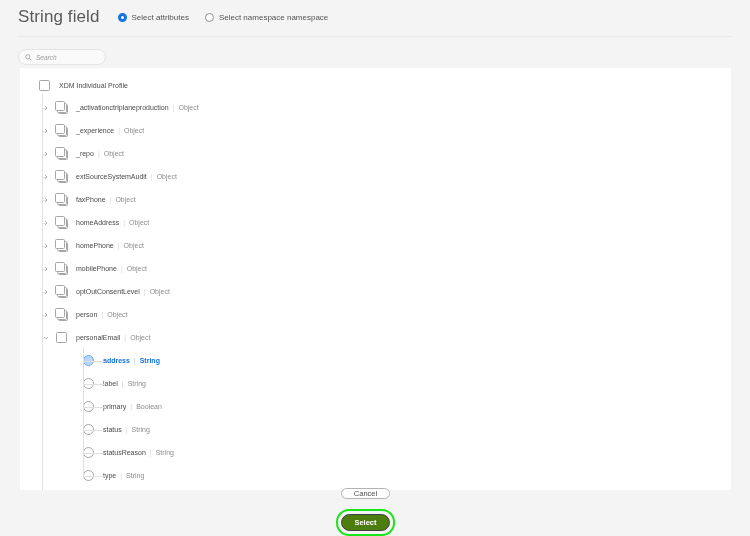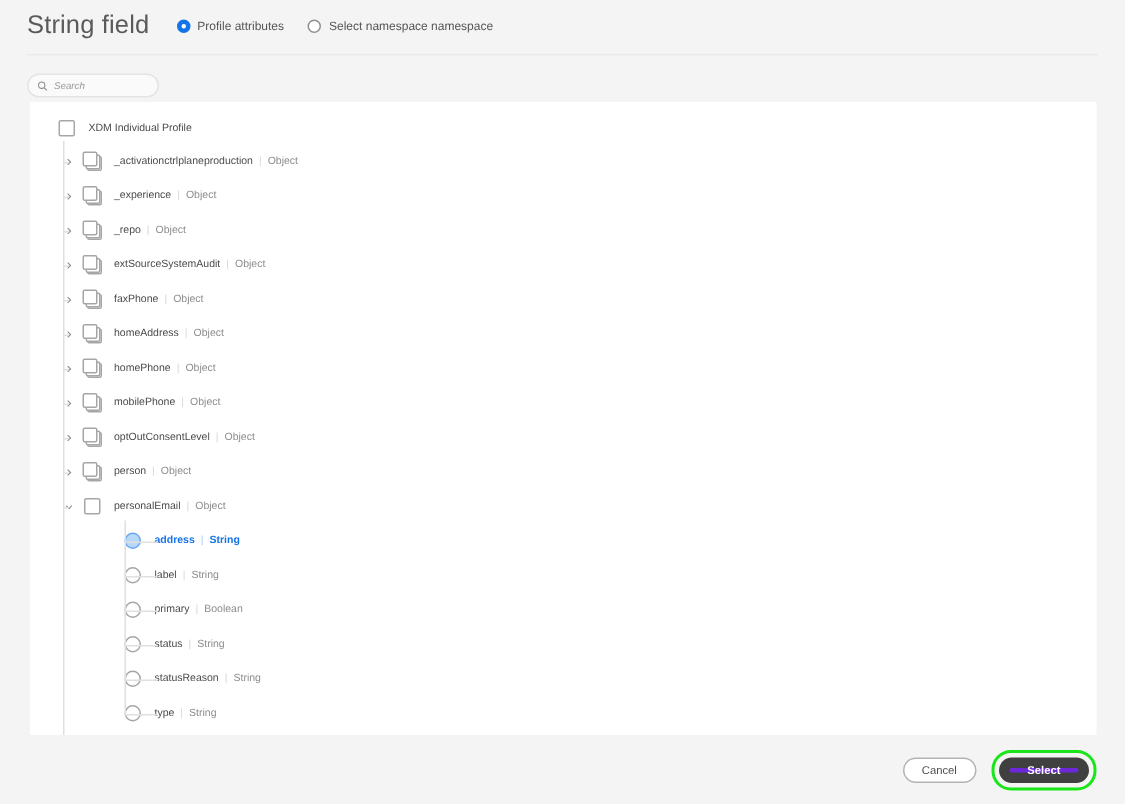--- a/index.html
+++ b/index.html
@@ -225,62 +225,63 @@
     position: absolute;
     left: 0; top: 490px;
     width: 750px;
     height: 46px;
     display: flex;
     align-items: center;
     justify-content: flex-end;
     padding-right: 19px;
     gap: 10px;
     box-sizing: border-box;
+    flex-direction: column;
   }
   .btn {
     font-family: "Liberation Sans", sans-serif;
     font-size: 7.5px;
     height: 17px;
     border-radius: 9px;
     padding: 0 12px;
     cursor: pointer;
     box-sizing: border-box;
     display: flex;
     align-items: center;
     justify-content: center;
     white-space: nowrap;
   }
   .btn-cancel {
     background: #fff;
     border: 1px solid #b3b3b3;
     color: #4b4b4b;
   }
   .btn-select {
-    background: #6d28d9;
-    border: 7px solid #404040;
+    background: #4d7c0f;
+    border: 1px solid #404040;
     color: #ffffff;
     font-weight: bold;
   }
   .select-highlight {
     position: relative;
     padding: 3px;
     border: 2px solid #19e619;
     border-radius: 13px;
     display: inline-flex;
   }
 </style>
 </head>
 <body>
 
 <div class="header">
   <div class="page-title">String field</div>
   <div class="radio-group">
     <div class="radio-opt">
       <span class="radio-dot checked"></span>
-      <span class="radio-label">Profile attributes</span>
+      <span class="radio-label">Select attributes</span>
     </div>
     <div class="radio-opt">
       <span class="radio-dot"></span>
       <span class="radio-label">Select namespace namespace</span>
     </div>
   </div>
 </div>
 <div class="header-divider"></div>
 
 <div class="search-wrap">

